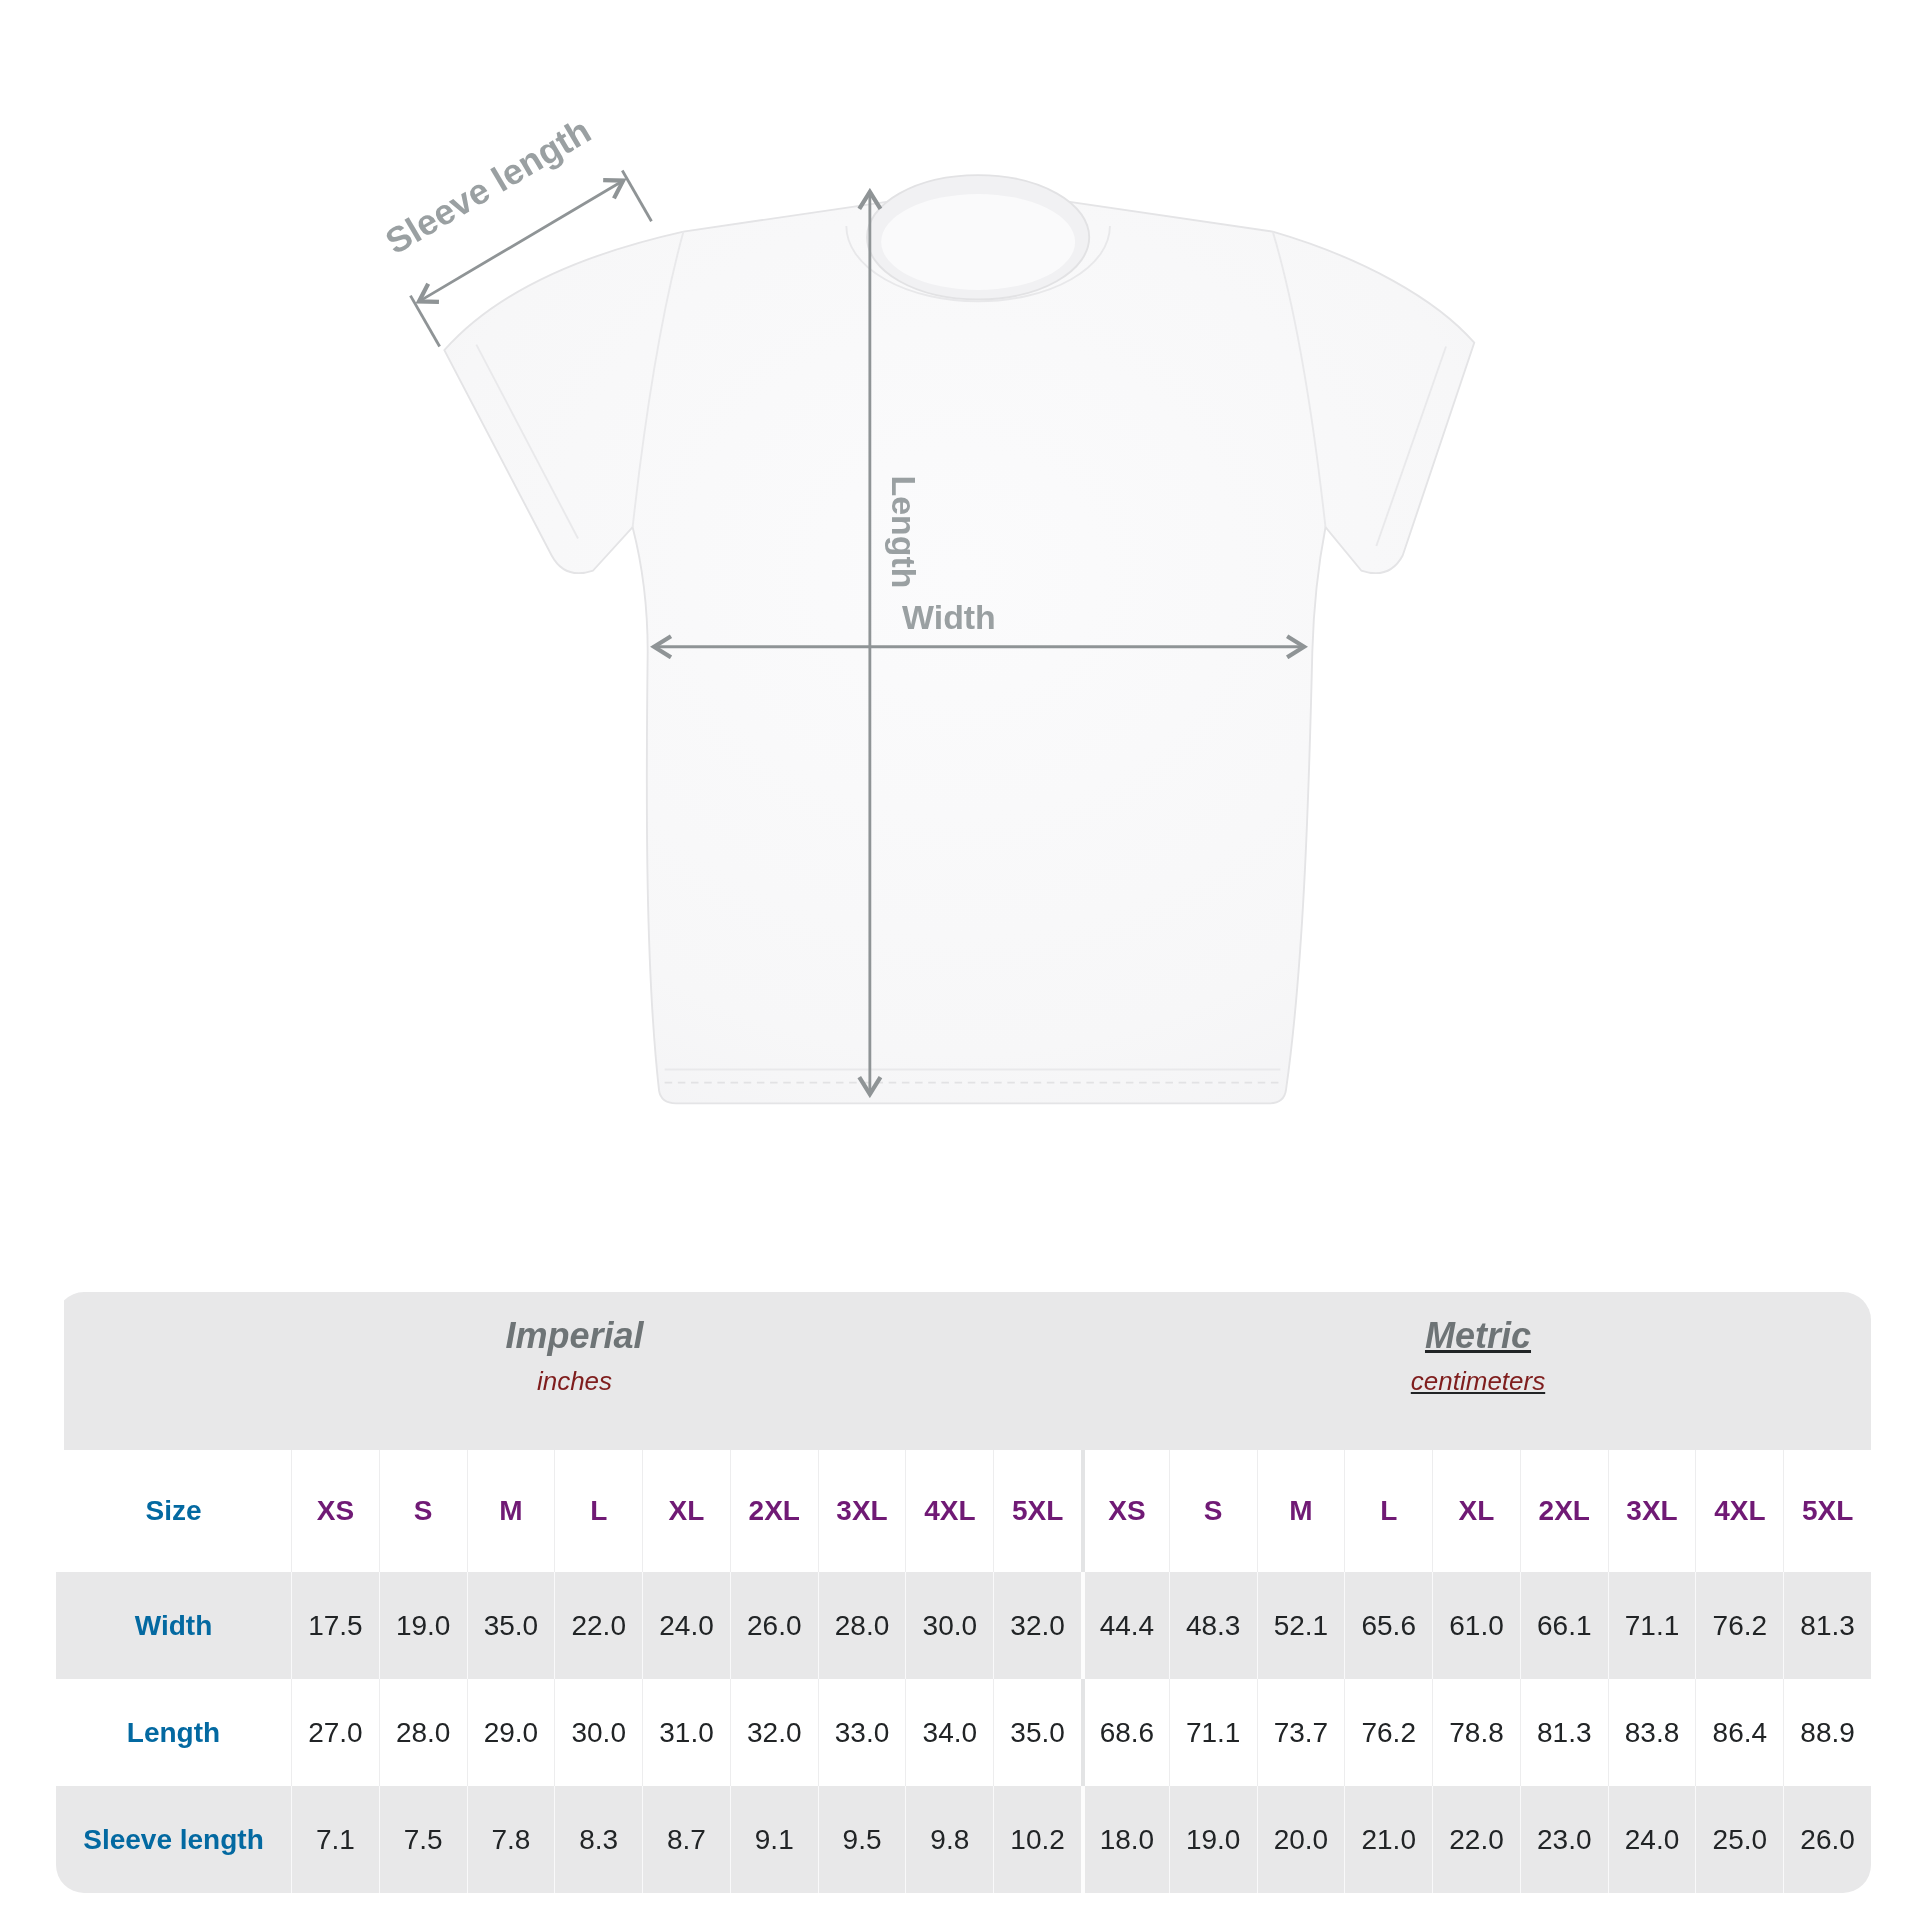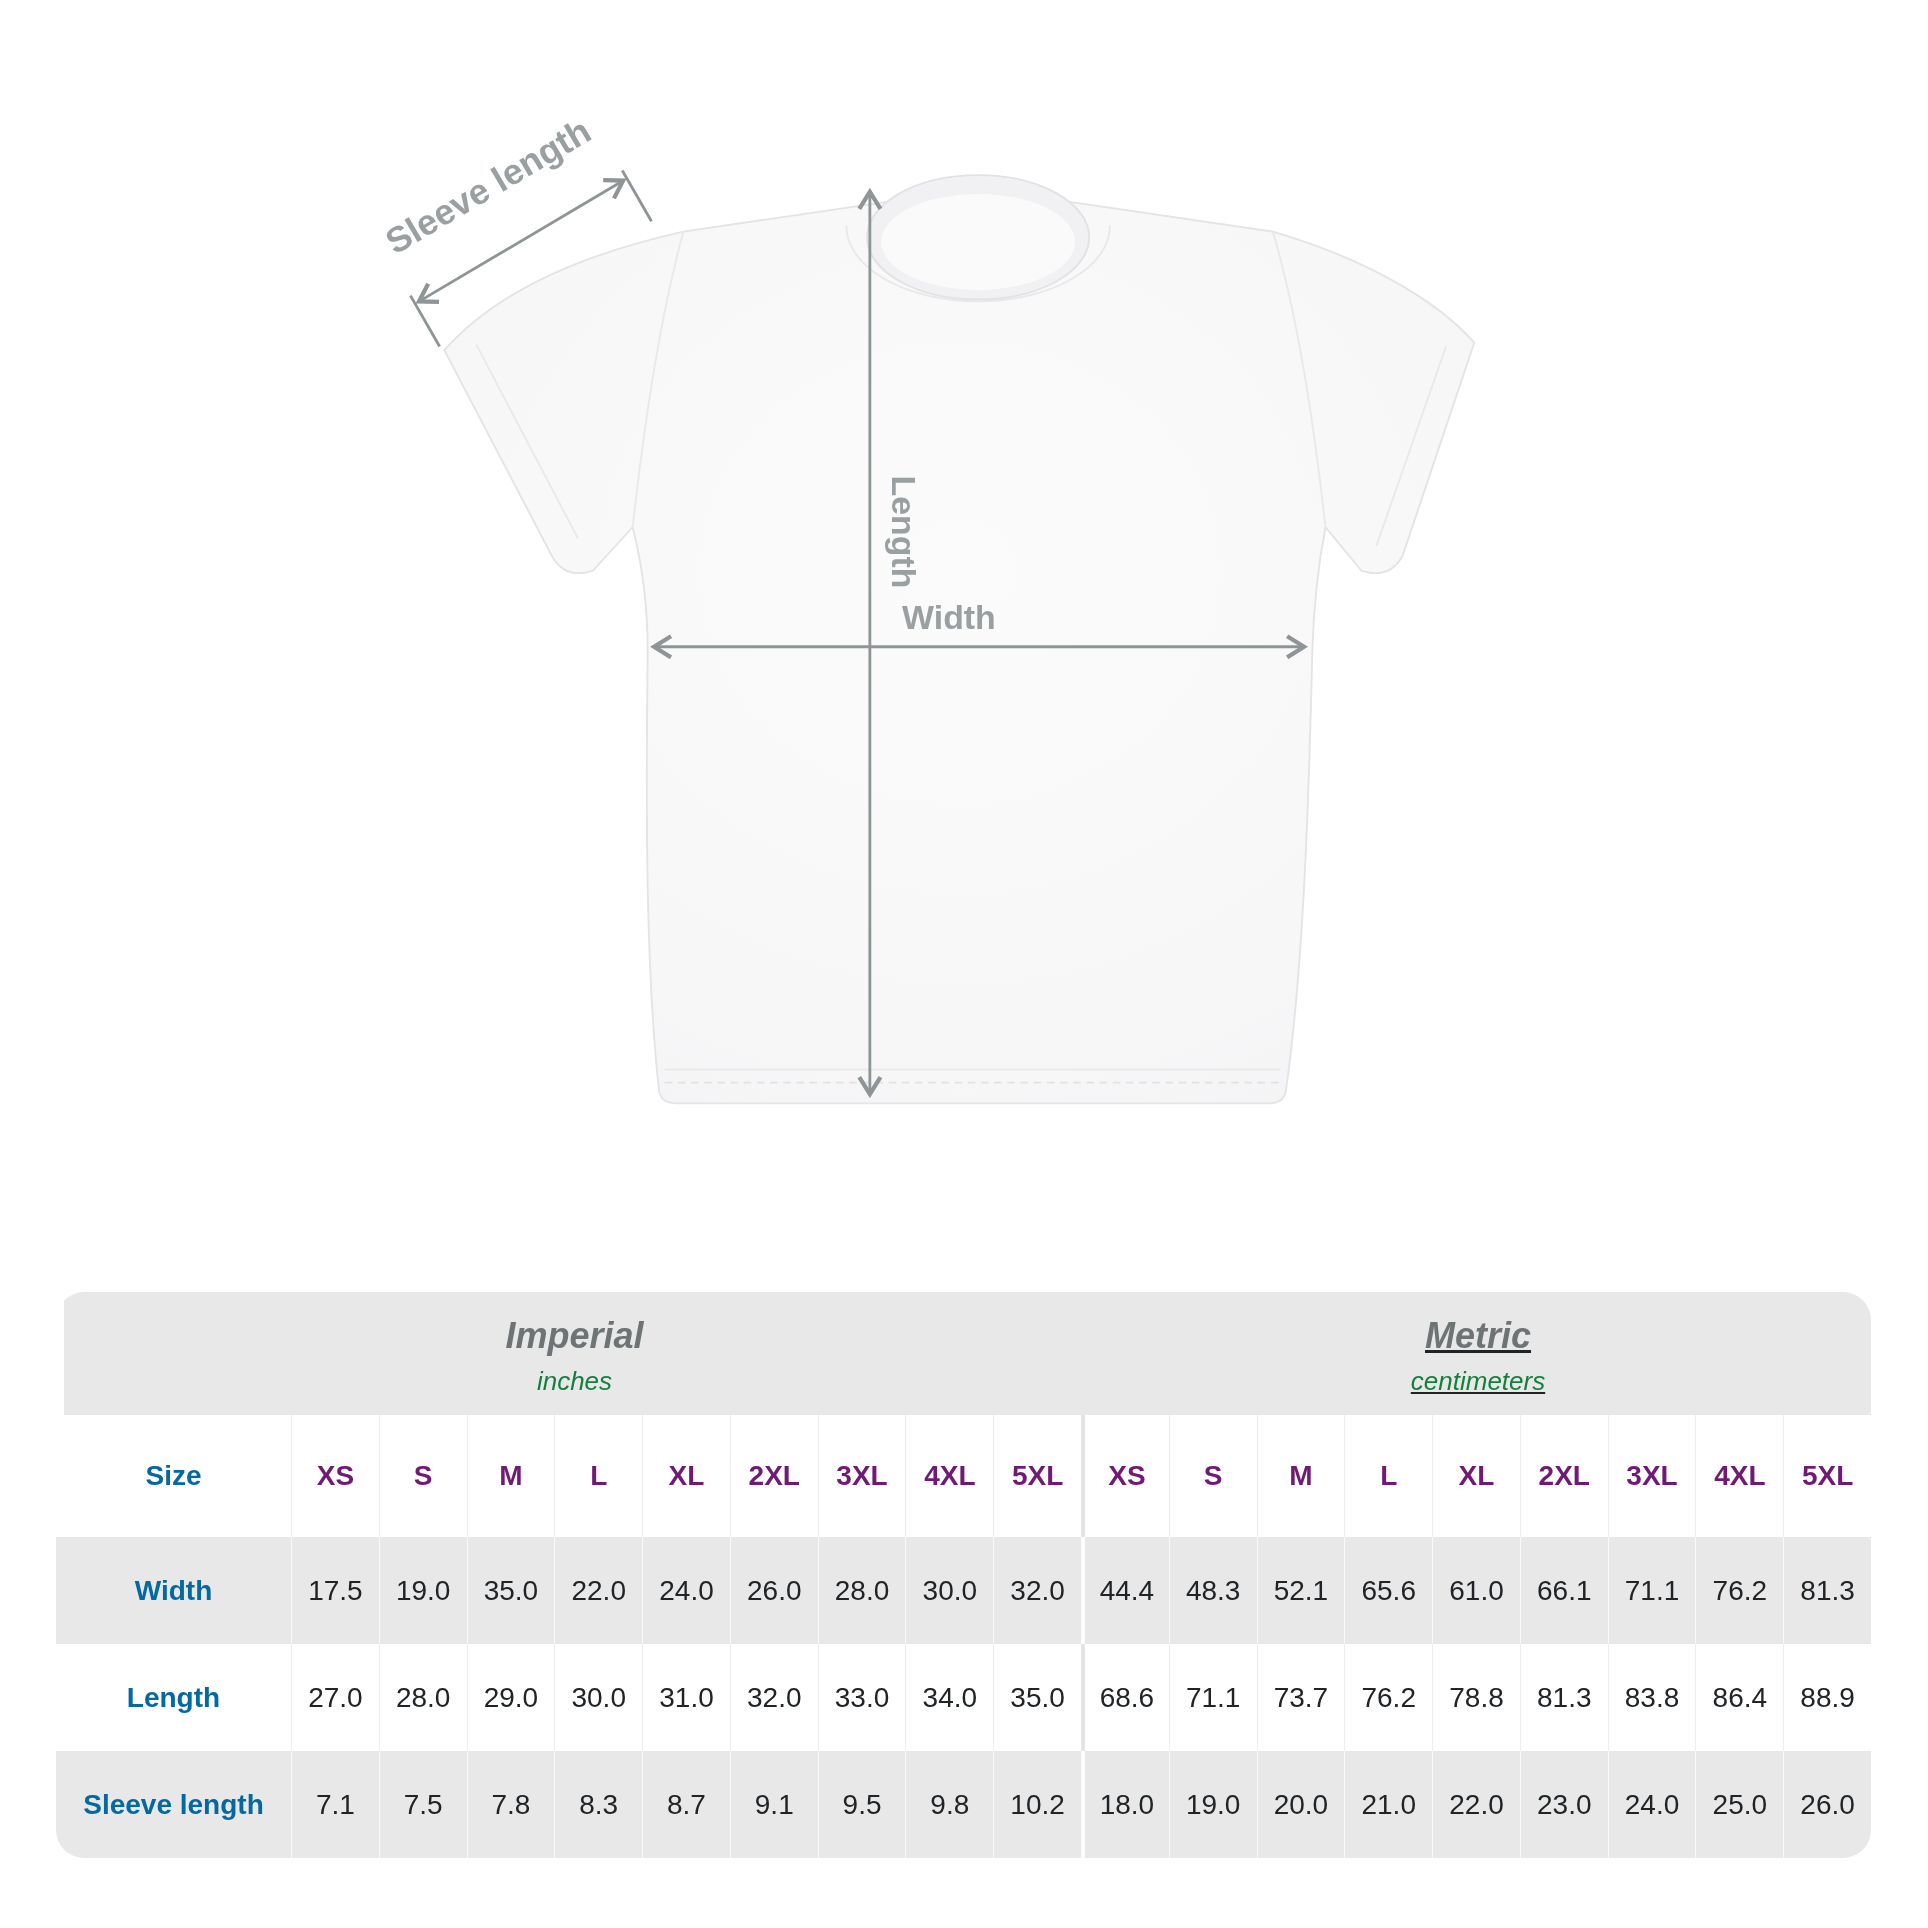--- a/index.html
+++ b/index.html
@@ -13,27 +13,27 @@
   .title-block{position:absolute;top:1164px;left:0;width:100%;text-align:center;}
   .page-title{font-size:44px;font-weight:bold;color:#353a3c;margin:0;letter-spacing:0.5px;}
   .page-subtitle{font-size:26px;font-style:italic;color:#4d5254;margin:15px 0 0 0;}
   
   .size-table{
     position:absolute;top:1292px;left:56px;width:1815px;
     border-radius:28px;overflow:hidden;background:#ffffff;
   }
   .band{
     display:grid;grid-template-columns:235px repeat(18,1fr);
-    height:123px;background:#e8e8e9;margin-left:8px;
+    height:158px;background:#e8e8e9;margin-left:8px;
   }
   .section{text-align:center;padding-top:22.6px;}
   .sec-imperial{grid-column:1/11;}
   .sec-metric{grid-column:11/20;text-decoration:underline;}
   .sec-title{font-size:36px;font-weight:bold;font-style:italic;color:#6e7476;}
-  .sec-unit{font-size:26px;font-style:italic;color:#15803d;margin-top:9.4px;}
+  .sec-unit{font-size:26px;font-style:italic;color:#7f1d1d;margin-top:9.4px;}
   .grid{
     display:grid;grid-template-columns:235px repeat(18,1fr);
     grid-template-rows:122px 107px 107px 107px;
   }
   .cell{display:flex;align-items:center;justify-content:center;font-size:28px;color:#212426;}
   .lbl{font-weight:bold;color:#0369a1;}
   .hdr{font-weight:bold;color:#701a75;}
   .r-white{background:#ffffff;}
   .r-gray{background:#e8e8e9;}
   .r-white.c-div{border-left:1.9px solid #ededee;}

